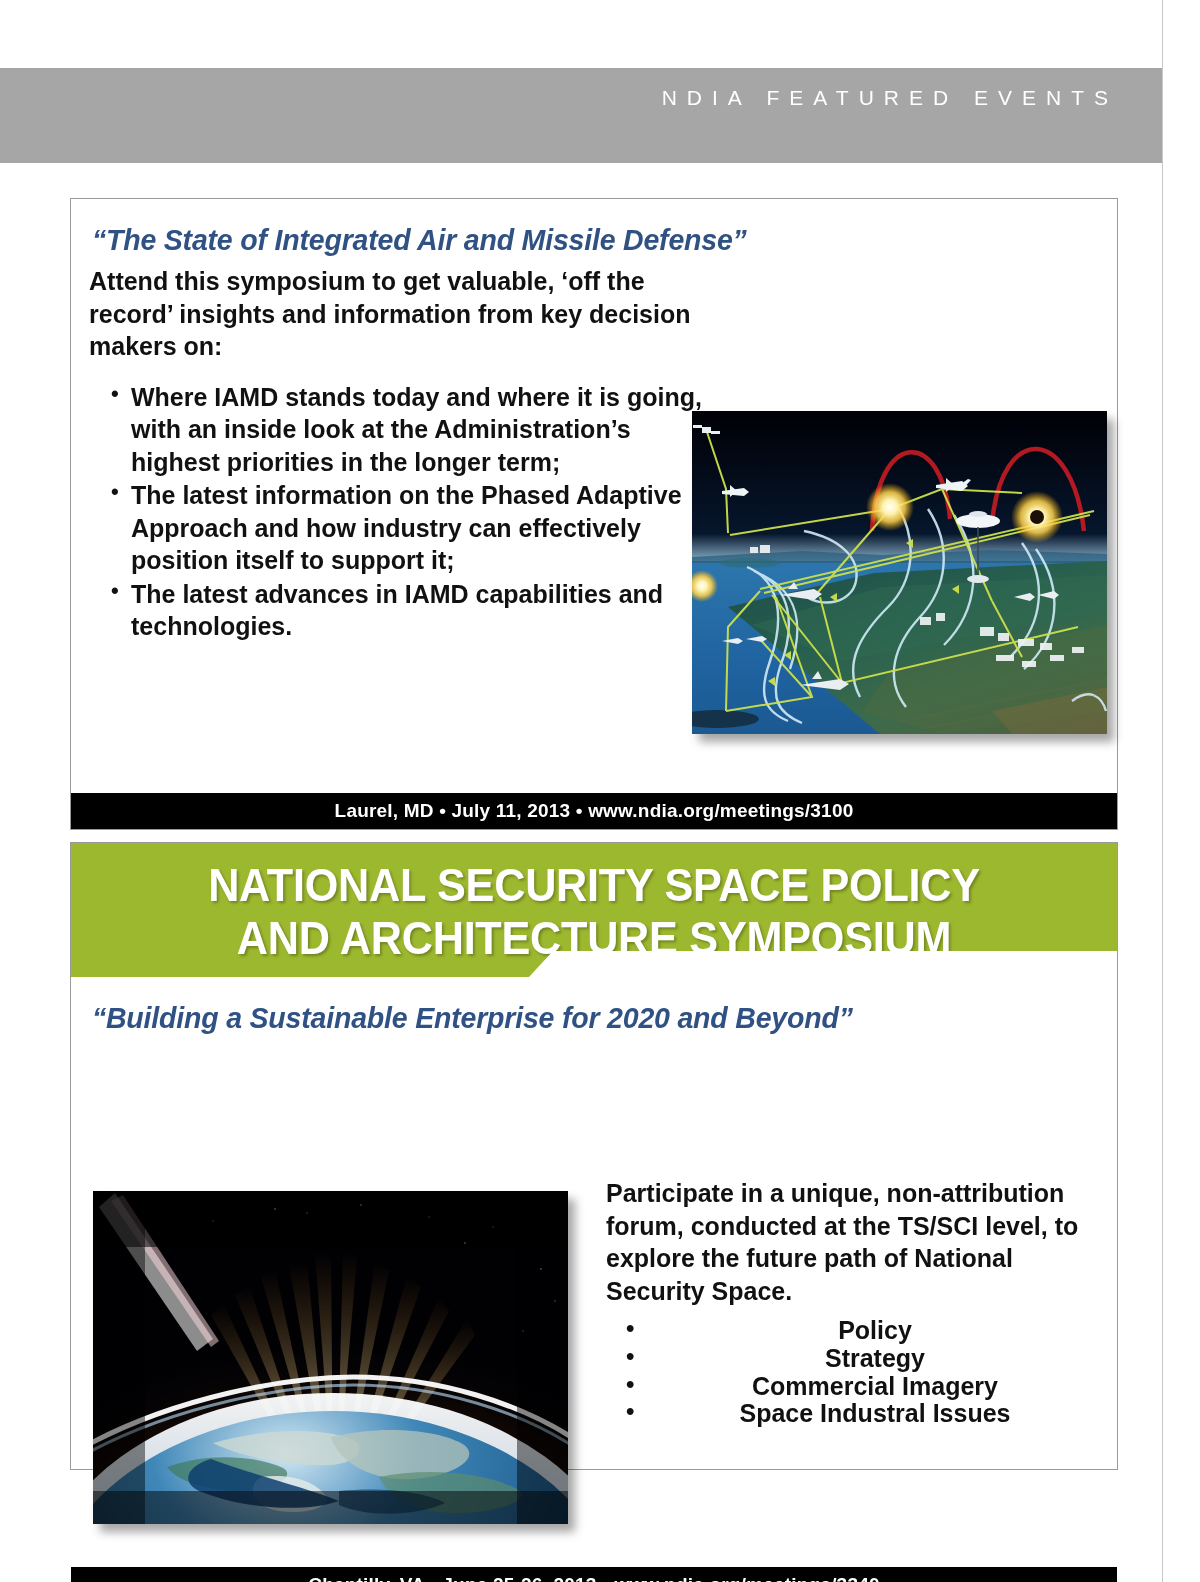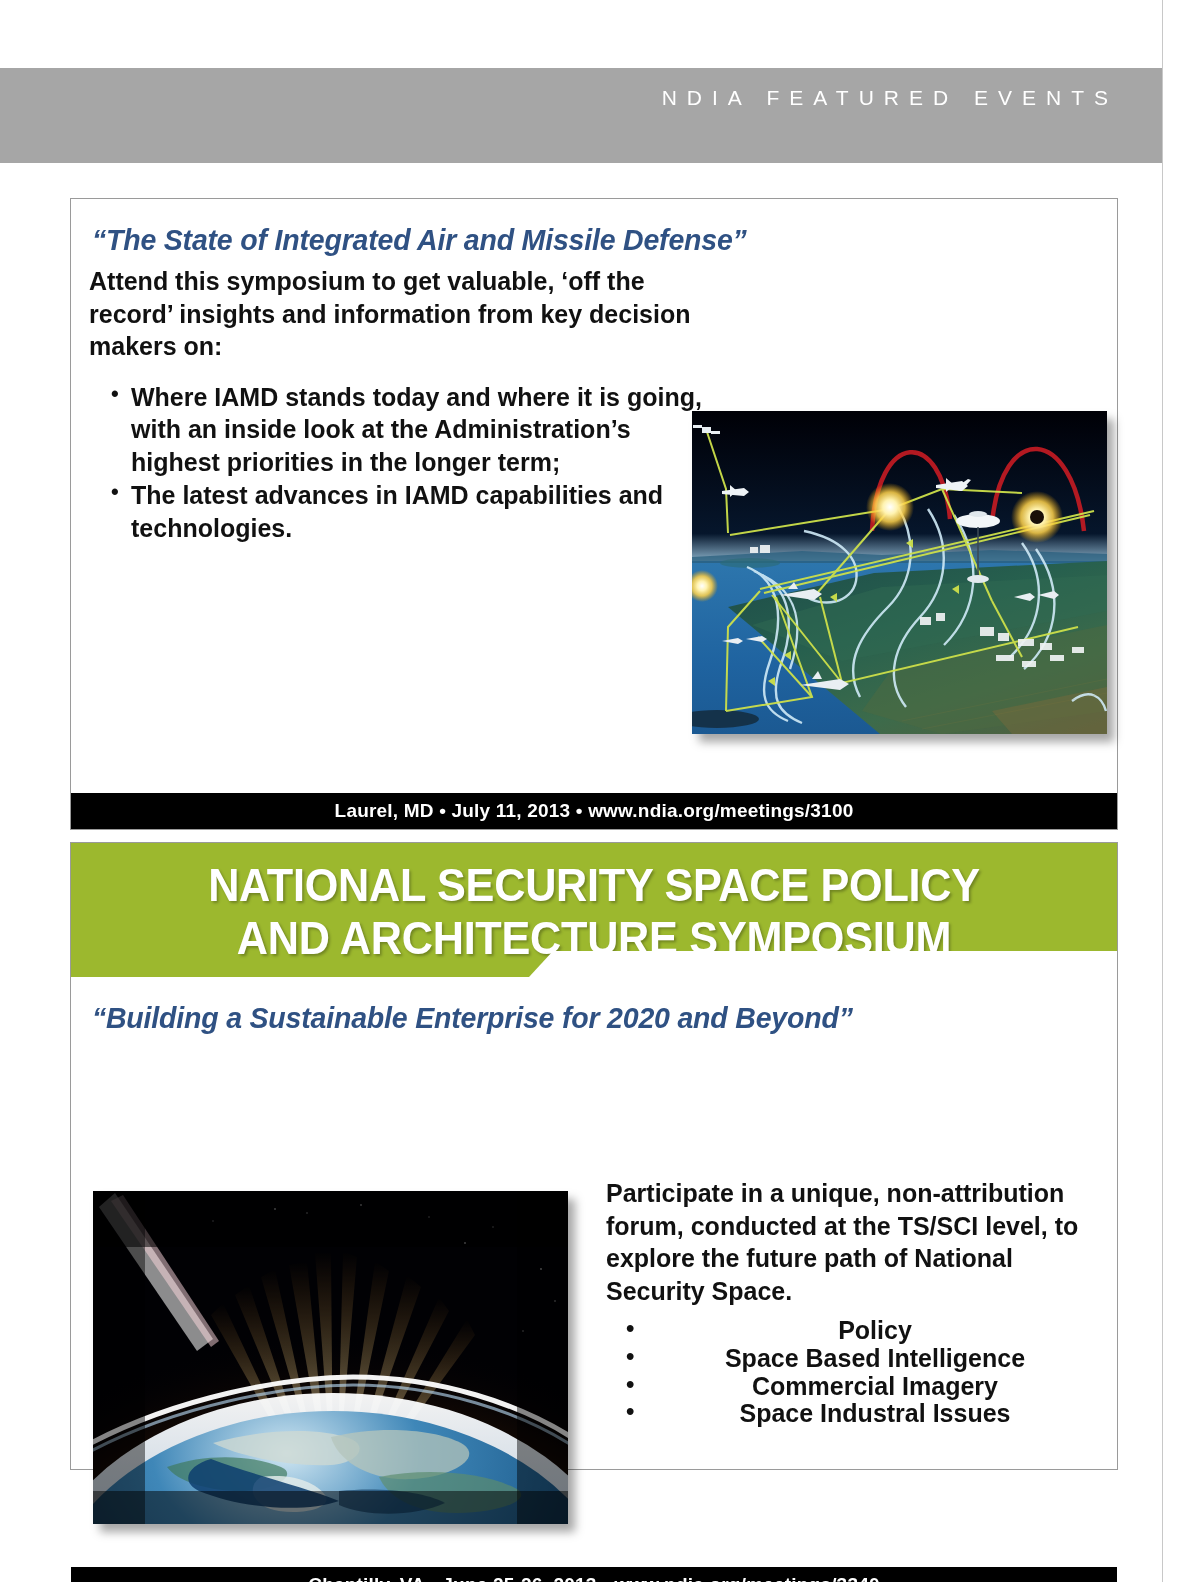--- a/index.html
+++ b/index.html
@@ -278,20 +278,21 @@
 
 
     <div class="card-body">
 
       <div class="subtitle">“The State of Integrated Air and Missile Defense”</div>
 
       <div class="iamd-text-col">
         <p class="body-text">Attend this symposium to get valuable, ‘off the record’ insights and information from key decision makers on:</p>
         <ul class="bullets">
           <li>Where IAMD stands today and where it is going, with an inside look at the Administration’s highest priorities in the longer term;</li>
+          <li>The latest information on the Phased Adaptive Approach and how industry can effectively position itself to support it;</li>
           <li>The latest advances in IAMD capabilities and technologies.</li>
         </ul>
       </div>
 
       <div class="photo-frame" id="iamd-photo">
         <svg class="iamd-scene" viewBox="0 0 415 323" preserveAspectRatio="none">
           <defs>
             <linearGradient id="skyG" x1="0" y1="0" x2="0" y2="1">
               <stop offset="0%" stop-color="#000006"></stop>
               <stop offset="38%" stop-color="#06162c"></stop>
@@ -543,21 +544,21 @@
             <rect x="0" y="0" width="52" height="333" fill="#000000" opacity="0.45"></rect>
             <rect x="424" y="0" width="51" height="333" fill="#000000" opacity="0.45"></rect>
           </g>
         </svg>
       </div>
 
       <div class="space-text-col">
         <p class="body-text space-lead">Participate in a unique, non-attribution forum, conducted at the TS/SCI level, to explore the future path of National Security Space.</p>
         <ul class="bullets-space">
           <li>Policy</li>
-          <li>Space Based Intelligence</li>
+          <li>Strategy</li>
           <li>Commercial Imagery</li>
           <li>Space Industral Issues</li>
 
         </ul>
       </div>
 
       <div class="info-bar" id="space-infobar">
         <span>Chantilly, VA • June 25-26, 2013 • www.ndia.org/meetings/3340</span>
       </div>
     </div>

